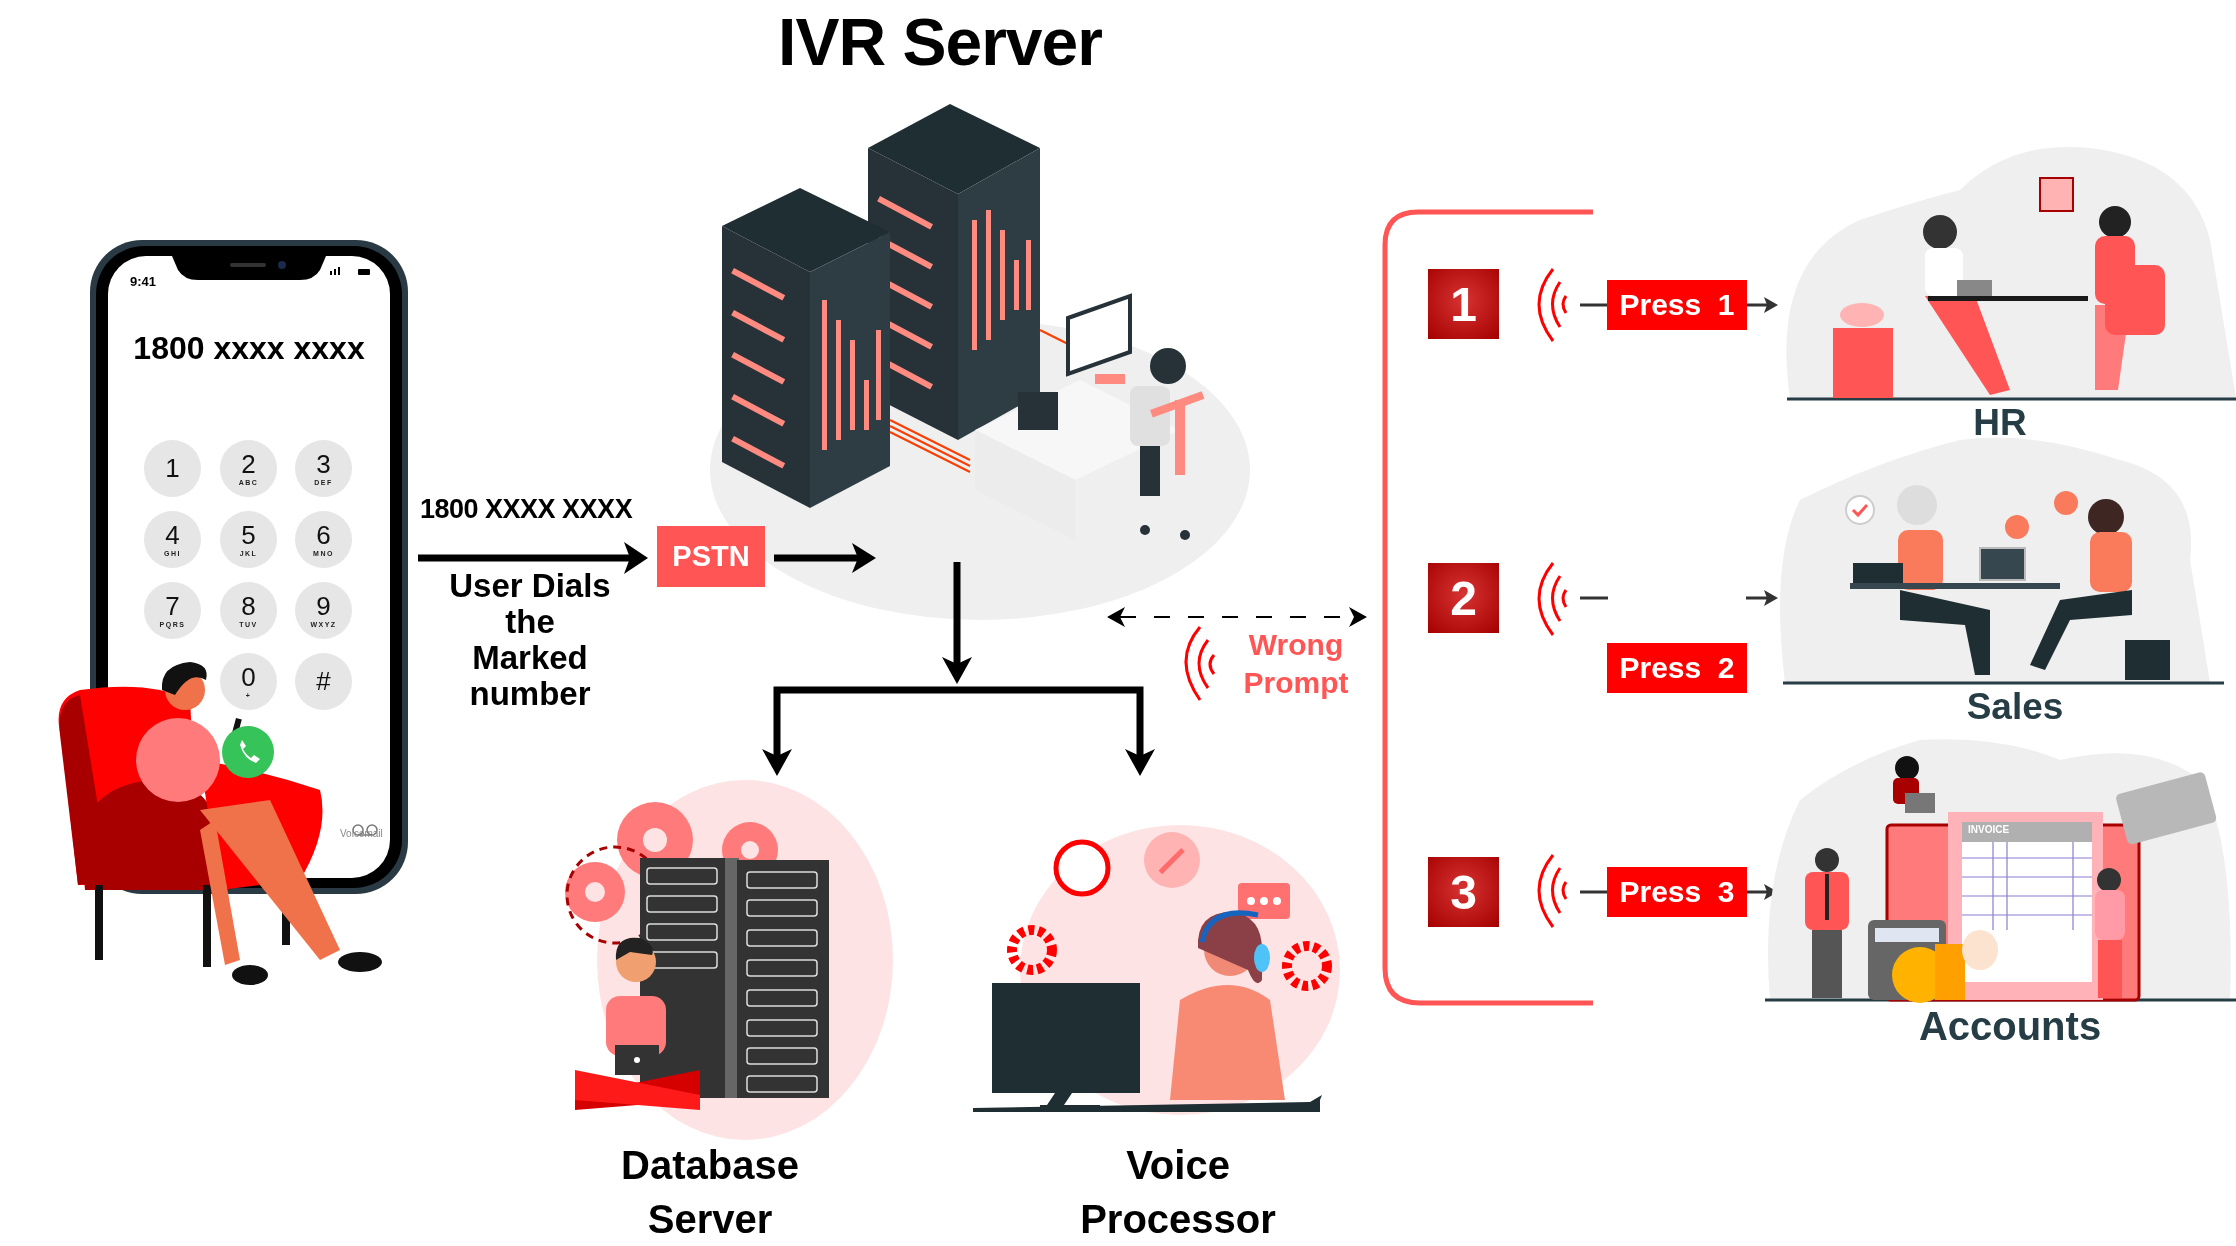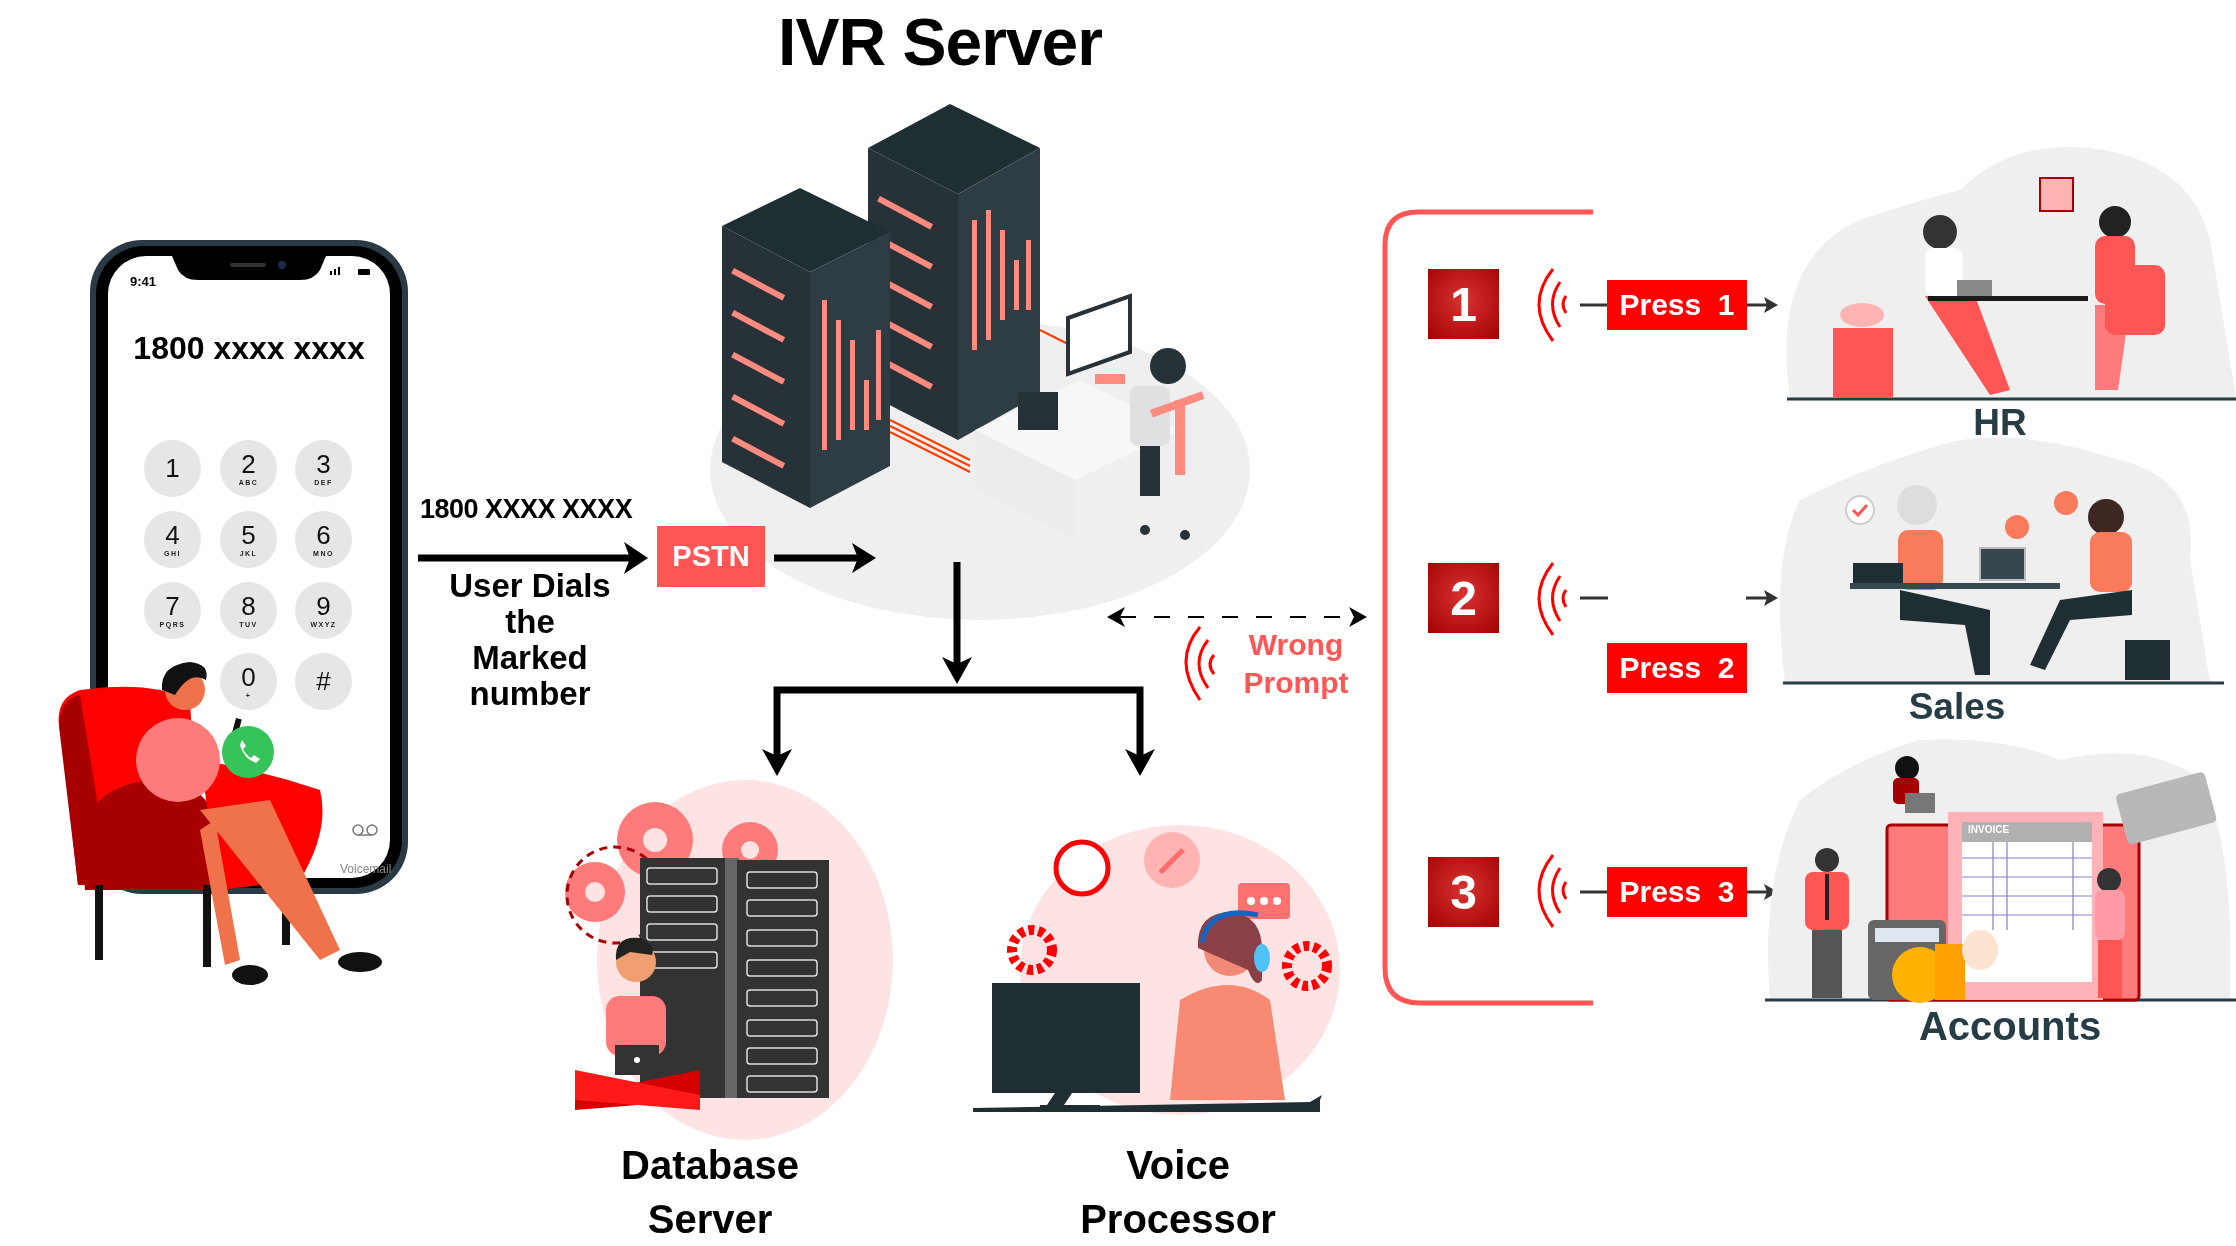--- a/index.html
+++ b/index.html
@@ -9,21 +9,21 @@
   .title span{display:inline-block;margin-left:0;}
   svg.layer{position:absolute;left:0;top:0;}
   .pstn{left:657px;top:526px;width:108px;height:61px;background:#ff5555;color:#fff;font-size:29px;font-weight:bold;display:flex;align-items:center;justify-content:center;}
   .dial-num{left:420px;top:494px;font-size:27px;font-weight:bold;white-space:nowrap;letter-spacing:-0.5px;}
   .dial-cap{left:420px;top:568px;width:220px;text-align:center;font-size:33px;font-weight:bold;line-height:36px;}
   .phone-num{left:110px;top:330px;width:278px;text-align:center;font-size:32px;font-weight:bold;white-space:nowrap;}
   .status-time{left:130px;top:266px;font-size:13px;font-weight:bold;margin-top:8px;}
   .key{position:absolute;width:57px;height:57px;border-radius:50%;background:#e6e6e6;display:flex;flex-direction:column;align-items:center;justify-content:center;}
   .key .d{font-size:26px;color:#111;line-height:26px;}
   .key .s{font-size:7px;font-weight:bold;letter-spacing:1.5px;color:#222;margin-top:2px;}
-  .voicemail{left:340px;top:862px;font-size:12px;color:#888;}
+  .voicemail{left:340px;top:828px;font-size:10px;color:#888;}
   .wrong{left:1236px;top:626px;width:120px;text-align:center;font-size:30px;font-weight:bold;color:#ff5555;line-height:38px;}
   .numbox{position:absolute;width:71px;height:70px;background:radial-gradient(circle at 50% 45%,#d73333,#a40000);color:#fff;font-size:48px;font-weight:bold;display:flex;align-items:center;justify-content:center;}
   .pressbox{position:absolute;width:140px;height:50px;background:#ff0000;color:#fff;font-size:30px;font-weight:bold;display:flex;align-items:center;justify-content:center;white-space:pre;}
   .dept{position:absolute;font-size:37px;font-weight:bold;color:#263d46;text-align:center;}
   .bottom-lbl{position:absolute;font-size:40px;font-weight:bold;color:#000;text-align:center;line-height:54px;}
 </style>
 </head>
 <body>
 
 <svg class="layer" width="2236" height="1246" viewBox="0 0 2236 1246">
@@ -373,19 +373,19 @@
   <div>Voice</div>
   <div>Processor</div>
 </div>
 
 <div class="numbox" style="left:1428px;top:269px;">1</div>
 <div class="pressbox" style="left:1607px;top:280px;">Press  1</div>
 <div class="dept" style="left:1930px;top:402px;width:140px;">HR</div>
 
 <div class="numbox" style="left:1428px;top:563px;">2</div>
 <div class="pressbox" style="left:1607px;top:604px;margin-top:39px;">Press  2</div>
-<div class="dept" style="left:1877px;top:686px;width:160px;">Sales</div>
+<div class="dept" style="left:1935px;top:686px;width:160px;">Sales</div>
 
 <div class="numbox" style="left:1428px;top:857px;">3</div>
 <div class="pressbox" style="left:1607px;top:867px;">Press  3</div>
 <div class="dept" style="left:1900px;top:1004px;width:220px;font-size:40px;">Accounts</div>
 
 <div class="abs" style="left:1968px;top:824px;font-size:10px;font-weight:bold;color:#fff;">INVOICE</div>
 
 </body></html>

